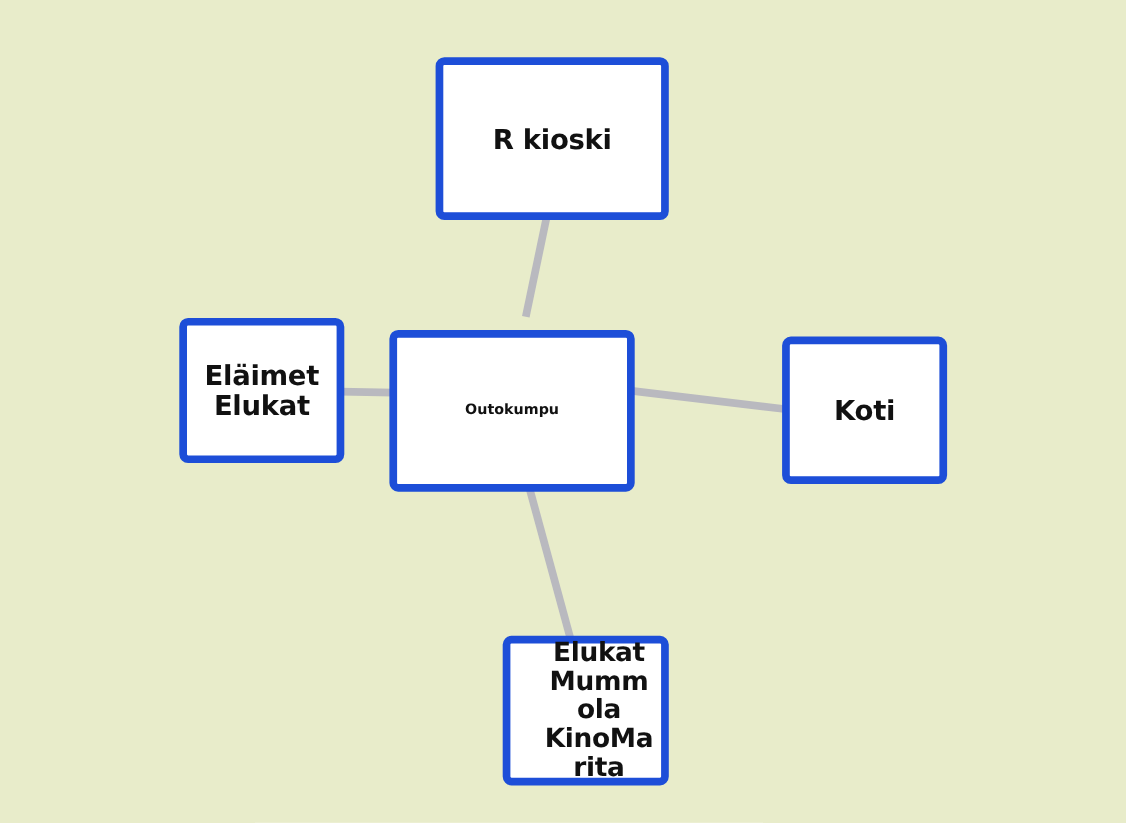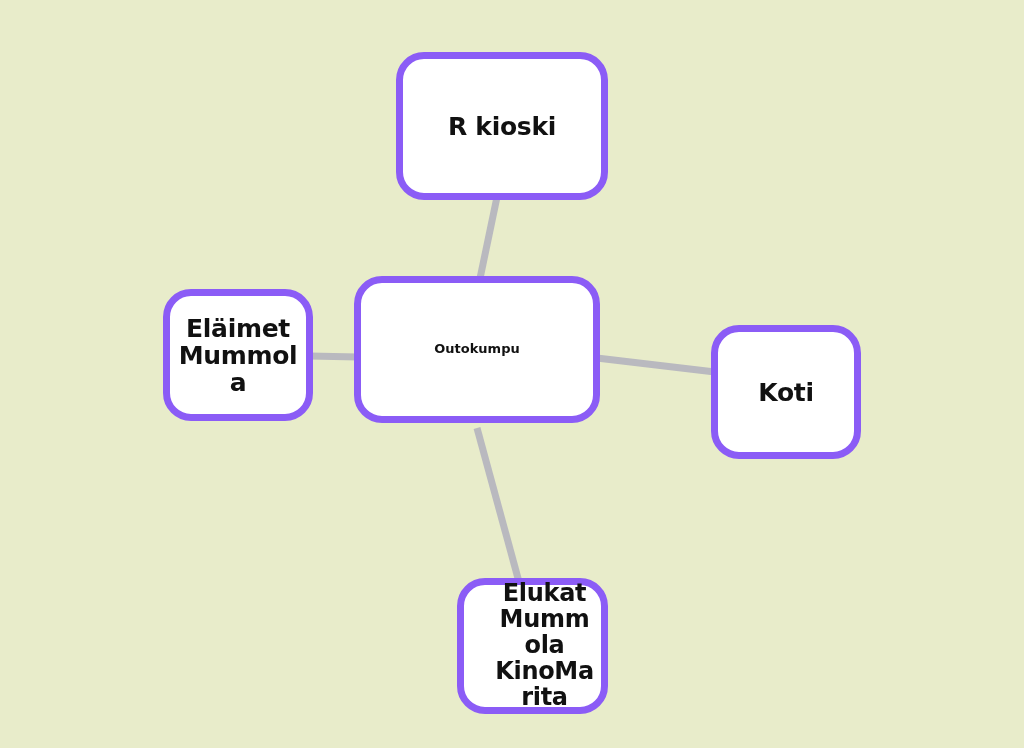--- a/index.html
+++ b/index.html
@@ -22,22 +22,22 @@
     position: absolute;
     left: 0;
     top: 0;
     width: 1024px;
     height: 748px;
   }
   .node {
     position: absolute;
     box-sizing: border-box;
     background: #ffffff;
-    border: 7px solid #8b5cf6;
-    border-radius: 28px;
+    border: 7px solid #1d4ed8;
+    border-radius: 8px;
     display: flex;
     align-items: center;
     justify-content: center;
     text-align: center;
     z-index: 2;
   }
   .node-label {
     display: block;
     color: #111111;
     font-weight: bold;
@@ -49,43 +49,43 @@
   .node-outer .node-label {
     font-size: 25px;
   }
   .node-center .node-label {
     font-size: 13px;
     letter-spacing: 0px;
   }
   
   #node-r-kioski   { left: 396px; top: 52px;  width: 212px; height: 148px; }
   #node-elaimet    { left: 163px; top: 289px; width: 150px; height: 132px; }
-  #node-outokumpu  { left: 354px; top: 276px; width: 246px; height: 147px; }
-  #node-koti       { left: 711px; top: 306px; width: 150px; height: 134px; margin-top: 19px; }
+  #node-outokumpu  { left: 354px; top: 300px; width: 223px; height: 147px; }
+  #node-koti       { left: 711px; top: 306px; width: 150px; height: 134px; }
   #node-elukat     { left: 457px; top: 578px; width: 151px; height: 136px; padding-left: 24px; }
   #node-elukat .node-label { font-size: 24px; }
 </style>
 </head>
 <body>
 
 <div id="canvas">
 
   <svg id="edge-layer" viewBox="0 0 1024 748" xmlns="http://www.w3.org/2000/svg">
     <line x1="478" y1="288" x2="497" y2="197" stroke="#b9b9bf" stroke-width="7" stroke-linecap="butt"></line>
     <line x1="358" y1="357" x2="309" y2="356" stroke="#b9b9bf" stroke-width="7" stroke-linecap="butt"></line>
     <line x1="563" y1="354" x2="715" y2="372" stroke="#b9b9bf" stroke-width="7" stroke-linecap="butt"></line>
     <line x1="477" y1="428" x2="519" y2="582" stroke="#b9b9bf" stroke-width="7" stroke-linecap="butt"></line>
   </svg>
 
   <div class="node node-outer" id="node-r-kioski">
     <span class="node-label">R kioski</span>
   </div>
 
   <div class="node node-outer" id="node-elaimet">
-    <span class="node-label">Eläimet Mummola</span>
+    <span class="node-label">Eläimet Elukat</span>
   </div>
 
   <div class="node node-center" id="node-outokumpu">
     <span class="node-label">Outokumpu</span>
   </div>
 
   <div class="node node-outer" id="node-koti">
     <span class="node-label">Koti</span>
   </div>
 

